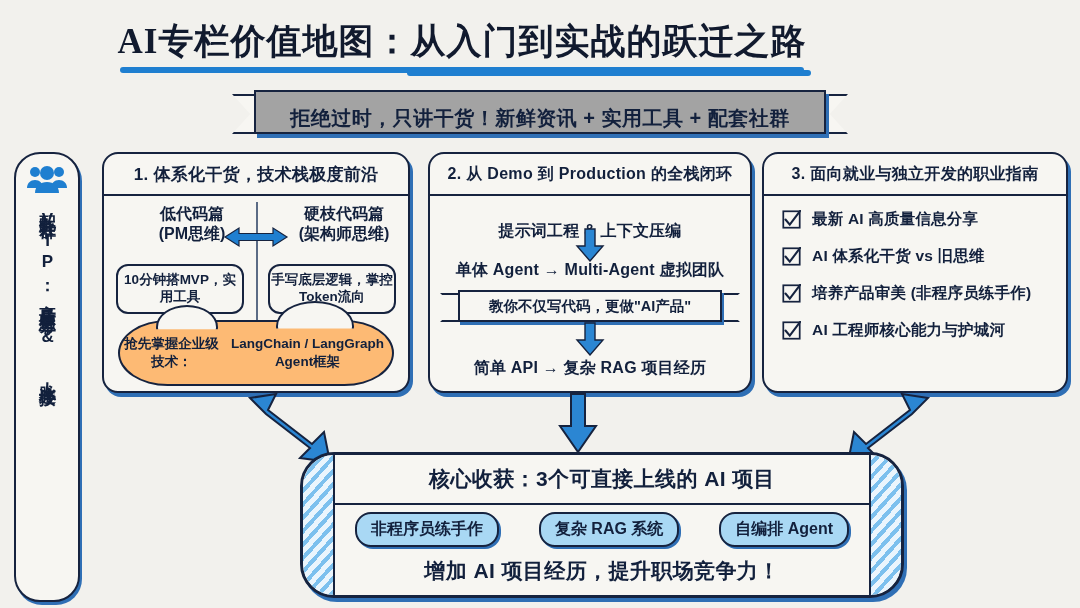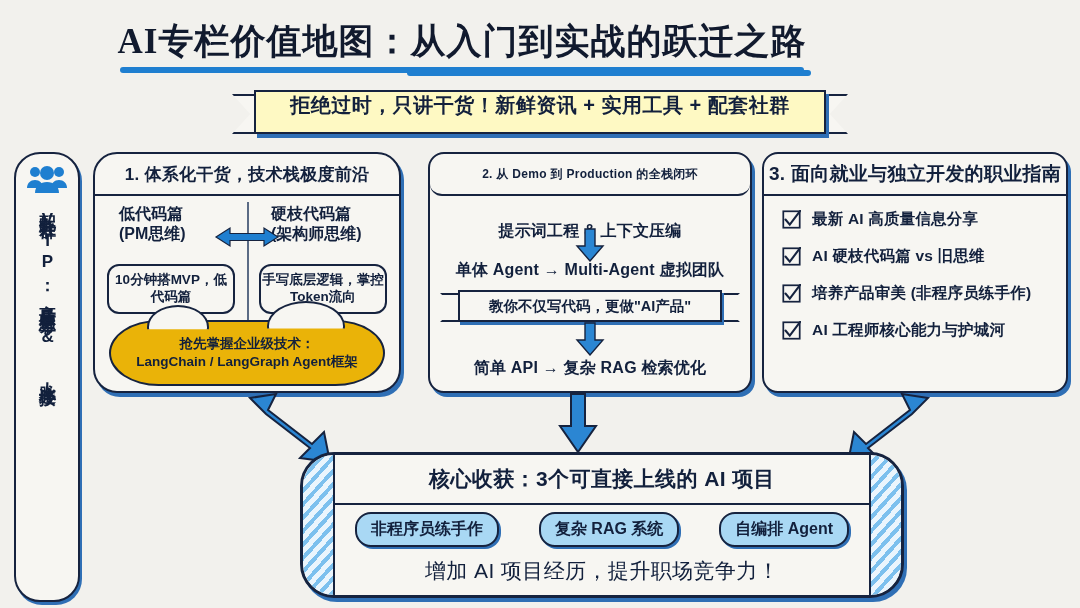--- a/index.html
+++ b/index.html
@@ -32,23 +32,23 @@
   
   .ribbon{position:absolute;left:232px;top:90px;width:616px;height:42px;}
   .ribbon-tail{
     position:absolute;top:4px;width:34px;height:36px;
     border:2.5px solid #16233f;background:#f7f6f2;
   }
   .ribbon-tail.left{left:0;clip-path:polygon(0 0,100% 0,100% 100%,0 100%,48% 50%);}
   .ribbon-tail.right{right:0;clip-path:polygon(0 0,100% 0,52% 50%,100% 100%,0 100%);}
   .ribbon-body{
     position:absolute;left:22px;right:22px;top:0;height:40px;
-    border:2.5px solid #16233f;background:#fef9c3;
+    border:2.5px solid #16233f;background:#a3a3a3;
     box-shadow:3px 4px 0 #2f6fb5;
-    display:flex;align-items:flex-start;justify-content:center;
+    display:flex;align-items:flex-end;justify-content:center;
   }
   .ribbon-body span{font-size:20px;font-weight:700;letter-spacing:.5px;}
 
   
   .sidebar{
     position:absolute;left:14px;top:152px;width:62px;height:436px;
     border:2.5px solid #16233f;border-radius:26px;background:#f7f6f2;
     box-shadow:2px 3px 0 #2f6fb5;
     display:flex;flex-direction:column;align-items:center;padding-top:10px;
   }
@@ -58,50 +58,50 @@
     font-size:17px;font-weight:700;line-height:1.18;letter-spacing:2px;
     white-space:nowrap;margin-top:2px;
   }
 
   
   .col{
     position:absolute;top:152px;
     border:2.5px solid #16233f;border-radius:16px;background:#f7f6f2;
     box-shadow:3px 4px 0 #2f6fb5;
   }
-  .col1{left:93px;width:304px;height:237px;border-radius:24px;}
+  .col1{left:102px;width:304px;height:237px;}
   .col2{left:428px;width:320px;height:237px;}
   .col3{left:762px;width:302px;height:237px;}
   .col-head{
     height:40px;border-bottom:2.5px solid #16233f;
     display:flex;align-items:center;justify-content:center;
     font-size:17px;font-weight:700;letter-spacing:.3px;
   }
-  .col2 .col-head{font-size:12px;border-radius:12px;}
-  .col3 .col-head{font-size:19px;}
+  .col2 .col-head{font-size:16px;}
+  .col3 .col-head{font-size:16px;}
   .col-body{position:relative;height:195px;}
 
   
   .divider{position:absolute;left:50%;top:6px;height:122px;width:2px;background:#5b6b85;}
   .c1-row{position:absolute;top:8px;left:0;width:100%;display:flex;}
-  .c1-cell{width:50%;text-align:left;font-size:16px;font-weight:700;line-height:1.22;padding-left:24px;}
+  .c1-cell{width:50%;text-align:center;font-size:16px;font-weight:700;line-height:1.22;padding-left:24px;}
   .dblarrow{position:absolute;left:50%;top:30px;transform:translateX(-50%);width:66px;height:22px;}
   .minibox{
     position:absolute;top:68px;width:124px;height:46px;
     border:2.2px solid #16233f;border-radius:12px;background:#f7f6f2;
     display:flex;align-items:center;justify-content:center;text-align:center;
     font-size:13.5px;font-weight:700;line-height:1.25;
   }
   .minibox.l{left:12px;}
   .minibox.r{right:12px;}
   .cloud{
     position:absolute;left:14px;top:124px;width:272px;height:62px;
-    background:#eab308;border:2.2px solid #16233f;
+    background:#fdba74;border:2.2px solid #16233f;
     border-radius:60px/40px;
-    display:flex;flex-direction:column;align-items:center;justify-content:center;
+    display:flex;align-items:center;justify-content:center;
     font-size:13.5px;font-weight:700;line-height:1.3;text-align:center;
   }
   .cloud:before,.cloud:after{
     content:"";position:absolute;background:#f7f6f2;border:2.2px solid #16233f;border-radius:50%;
   }
   .cloud:before{width:58px;height:40px;left:36px;top:-17px;clip-path:polygon(0 0,100% 0,100% 55%,0 55%);}
   .cloud:after{width:74px;height:46px;right:38px;top:-21px;clip-path:polygon(0 0,100% 0,100% 55%,0 55%);}
 
   
   .c2-text{
@@ -159,21 +159,21 @@
     display:flex;align-items:center;justify-content:space-around;
   }
   .chip{
     border:2.2px solid #16233f;border-radius:16px;background:#a9d8f4;
     padding:5px 14px;font-size:16px;font-weight:700;
     box-shadow:2px 2px 0 #2f6fb5;
   }
   .bottom-foot{
     position:absolute;left:32px;right:32px;top:96px;height:40px;
     display:flex;align-items:center;justify-content:center;
-    font-size:21px;font-weight:400;letter-spacing:.4px;
+    font-size:21px;font-weight:700;letter-spacing:.4px;
   }
 </style>
 </head>
 <body>
 
 <div class="canvas">
 
   <div class="title-wrap">
     <div class="title">
       <span>AI专栏价值地图：从入门到实战的跃迁之路</span>
@@ -212,21 +212,21 @@
         </div>
         <div class="c1-cell">
           <div>硬枝代码篇</div>
           <div>(架构师思维)</div>
         </div>
       </div>
       <svg class="dblarrow" viewBox="0 0 66 22">
         <path d="M2 11 L16 2 L16 7.5 L50 7.5 L50 2 L64 11 L50 20 L50 14.5 L16 14.5 L16 20 Z" fill="#1f7fd0" stroke="#16233f" stroke-width="1.2"></path>
       </svg>
       <div class="minibox l">
-        <span>10分钟搭MVP，低代码篇</span>
+        <span>10分钟搭MVP，实用工具</span>
       </div>
       <div class="minibox r">
         <span>手写底层逻辑，掌控Token流向</span>
       </div>
       <div class="cloud">
         <div>抢先掌握企业级技术：</div>
         <div>LangChain / LangGraph Agent框架</div>
       </div>
     </div>
   </div>
@@ -242,41 +242,41 @@
       <div class="mini-ribbon">
         <div class="mr-tail left"></div>
         <div class="mr-tail right"></div>
         <div class="mr-body">
           <span>教你不仅写代码，更做"AI产品"</span>
         </div>
       </div>
       <svg class="downarrow da2" viewBox="0 0 30 34">
         <path d="M10 1 L20 1 L20 18 L28 18 L15 33 L2 18 L10 18 Z" fill="#2b86d3" stroke="#16233f" stroke-width="1.4"></path>
       </svg>
-      <div class="c2-text t3">简单 API → 复杂 RAG 检索优化</div>
+      <div class="c2-text t3">简单 API → 复杂 RAG 项目经历</div>
     </div>
   </div>
 
   <div class="col col3">
     <div class="col-head">3. 面向就业与独立开发的职业指南</div>
     <div class="col-body">
       <div class="check-list">
         <div class="check-item">
           <svg class="cbox" viewBox="0 0 22 22">
             <rect x="1.5" y="1.5" width="19" height="19" fill="none" stroke="#16233f" stroke-width="2"></rect>
             <path d="M4 11 L9 17 L21 1" fill="none" stroke="#16233f" stroke-width="2.4" stroke-linecap="round"></path>
           </svg>
           <span class="check-label">最新 AI 高质量信息分享</span>
         </div>
         <div class="check-item">
           <svg class="cbox" viewBox="0 0 22 22">
             <rect x="1.5" y="1.5" width="19" height="19" fill="none" stroke="#16233f" stroke-width="2"></rect>
             <path d="M4 11 L9 17 L21 1" fill="none" stroke="#16233f" stroke-width="2.4" stroke-linecap="round"></path>
           </svg>
-          <span class="check-label">AI 硬枝代码篇 vs 旧思维</span>
+          <span class="check-label">AI 体系化干货 vs 旧思维</span>
         </div>
         <div class="check-item">
           <svg class="cbox" viewBox="0 0 22 22">
             <rect x="1.5" y="1.5" width="19" height="19" fill="none" stroke="#16233f" stroke-width="2"></rect>
             <path d="M4 11 L9 17 L21 1" fill="none" stroke="#16233f" stroke-width="2.4" stroke-linecap="round"></path>
           </svg>
           <span class="check-label">培养产品审美 (非程序员练手作)</span>
         </div>
         <div class="check-item">
           <svg class="cbox" viewBox="0 0 22 22">

